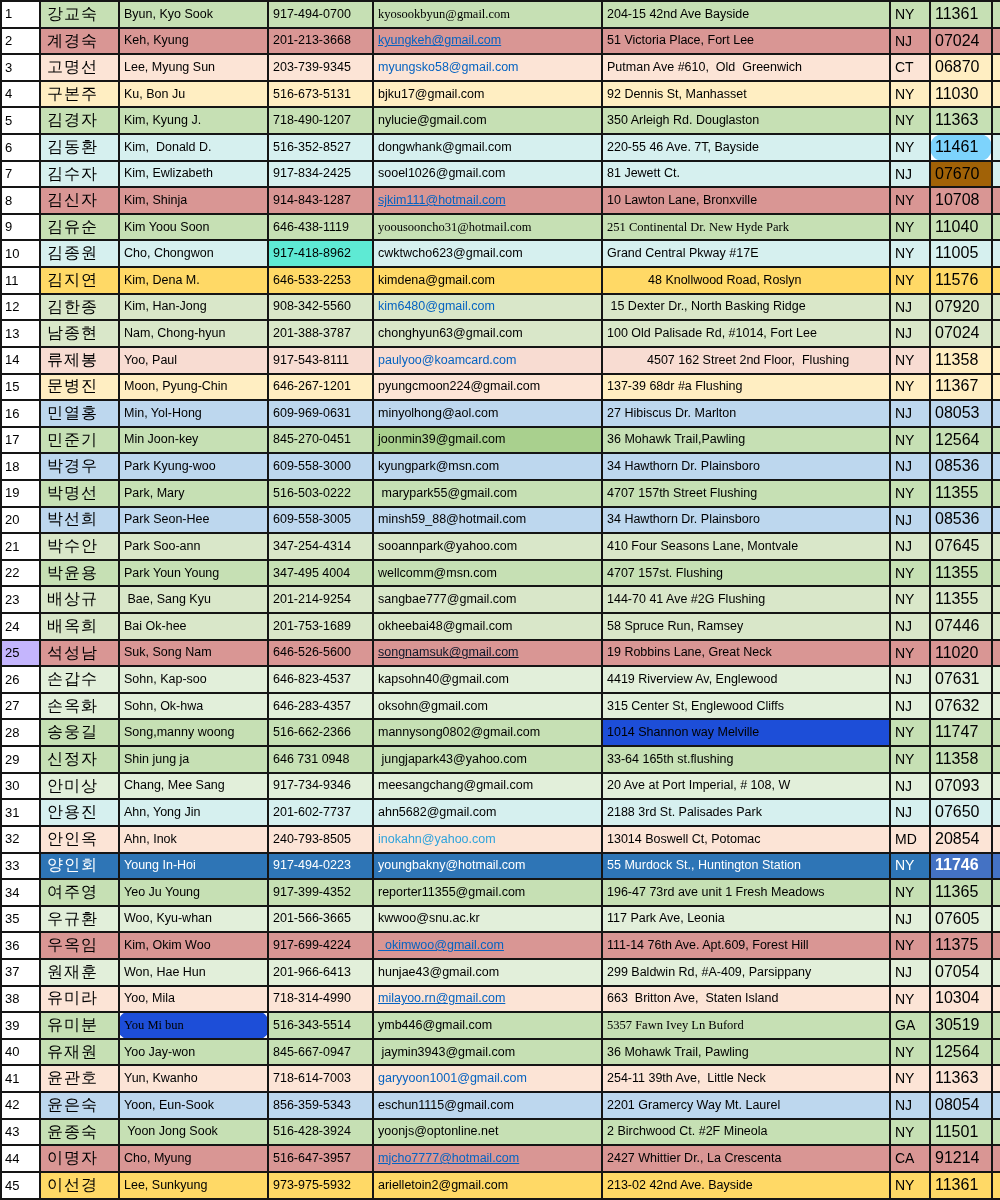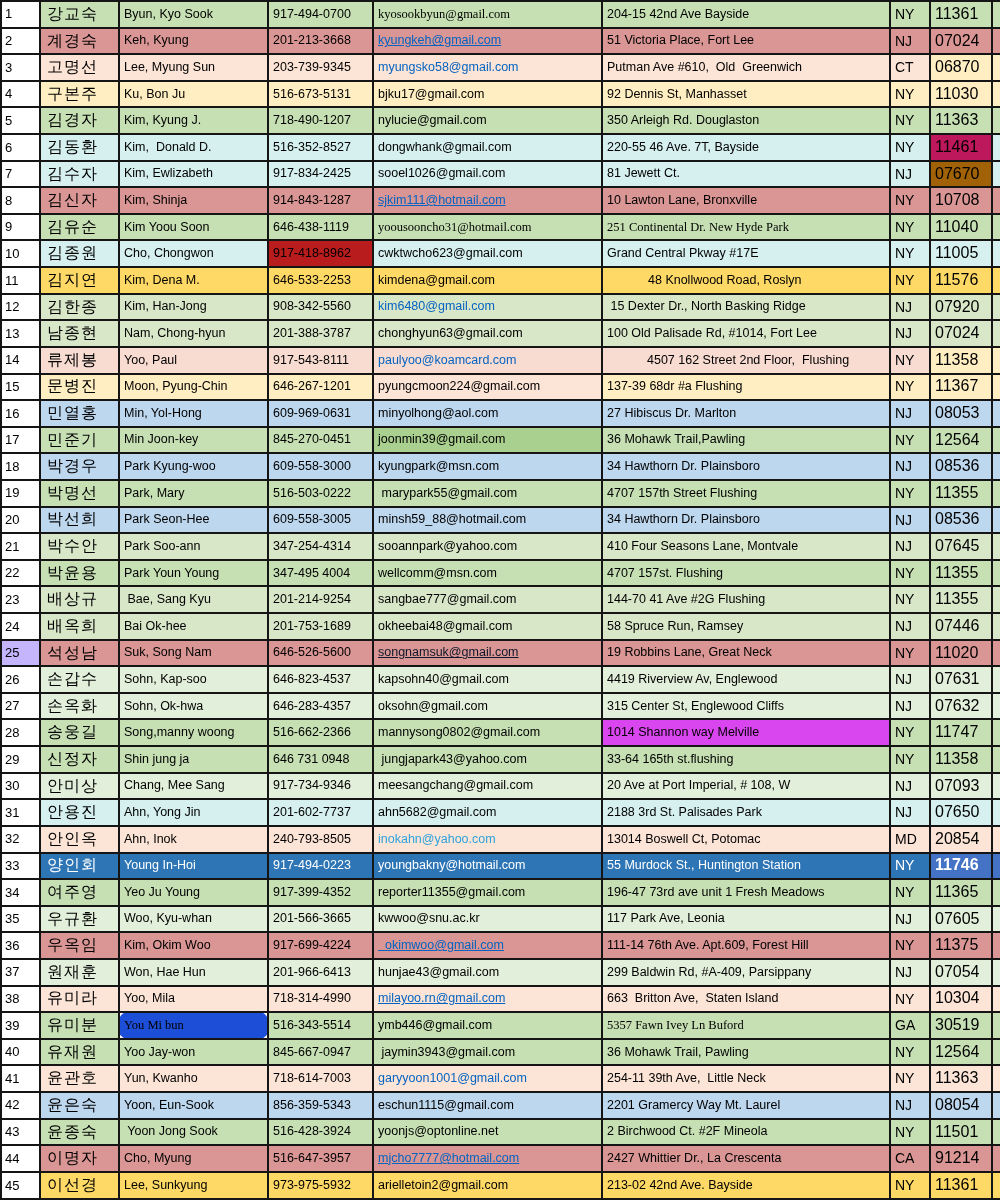--- a/index.html
+++ b/index.html
@@ -90,21 +90,21 @@
         <td class="edge" style="background-color: rgb(198, 224, 180);"></td>
       </tr>
       <tr>
         <td class="num" style="background-color: rgb(255, 255, 255);">6</td>
         <td class="kor" style="background-color: rgb(214, 240, 239);">김동환</td>
         <td class="name" style="background-color: rgb(214, 240, 239);">Kim,  Donald D.</td>
         <td class="phone" style="background-color: rgb(214, 240, 239);">516-352-8527</td>
         <td class="email" style="background-color: rgb(214, 240, 239);">dongwhank@gmail.com</td>
         <td class="addr" style="background-color: rgb(214, 240, 239);">220-55 46 Ave. 7T, Bayside</td>
         <td class="state" style="background-color: rgb(214, 240, 239);">NY</td>
-        <td class="zip" style="background-color: #be185d;">11461</td>
+        <td class="zip" style="background-color: #7dd3fc; border-radius: 13px;">11461</td>
         <td class="edge" style="background-color: rgb(214, 240, 239);"></td>
       </tr>
       <tr>
         <td class="num" style="background-color: rgb(255, 255, 255);">7</td>
         <td class="kor" style="background-color: rgb(214, 240, 239);">김수자</td>
         <td class="name" style="background-color: rgb(214, 240, 239);">Kim, Ewlizabeth</td>
         <td class="phone" style="background-color: rgb(214, 240, 239);">917-834-2425</td>
         <td class="email" style="background-color: rgb(214, 240, 239);">sooel1026@gmail.com</td>
         <td class="addr" style="background-color: rgb(214, 240, 239);">81 Jewett Ct.</td>
         <td class="state" style="background-color: rgb(214, 240, 239);">NJ</td>
@@ -130,21 +130,21 @@
         <td class="email serif" style="background-color: rgb(198, 224, 180);">yoousooncho31@hotmail.com</td>
         <td class="addr serif" style="background-color: rgb(198, 224, 180);">251 Continental Dr. New Hyde Park</td>
         <td class="state" style="background-color: rgb(198, 224, 180);">NY</td>
         <td class="zip" style="background-color: rgb(198, 224, 180);">11040</td>
         <td class="edge" style="background-color: rgb(198, 224, 180);"></td>
       </tr>
       <tr>
         <td class="num" style="background-color: rgb(255, 255, 255);">10</td>
         <td class="kor" style="background-color: rgb(214, 240, 239);">김종원</td>
         <td class="name" style="background-color: rgb(214, 240, 239);">Cho, Chongwon</td>
-        <td class="phone" style="background-color: #b91c1c;">917-418-8962</td>
+        <td class="phone" style="background-color: #5eead4;">917-418-8962</td>
         <td class="email" style="background-color: rgb(214, 240, 239);">cwktwcho623@gmail.com</td>
         <td class="addr" style="background-color: rgb(214, 240, 239);">Grand Central Pkway #17E</td>
         <td class="state" style="background-color: rgb(214, 240, 239);">NY</td>
         <td class="zip" style="background-color: rgb(214, 240, 239);">11005</td>
         <td class="edge" style="background-color: rgb(214, 240, 239);"></td>
       </tr>
       <tr>
         <td class="num" style="background-color: rgb(255, 255, 255);">11</td>
         <td class="kor" style="background-color: rgb(255, 217, 102);">김지연</td>
         <td class="name" style="background-color: rgb(255, 217, 102);">Kim, Dena M.</td>
@@ -330,21 +330,21 @@
         <td class="state" style="background-color: rgb(226, 239, 218);">NJ</td>
         <td class="zip" style="background-color: rgb(226, 239, 218);">07632</td>
         <td class="edge" style="background-color: rgb(226, 239, 218);"></td>
       </tr>
       <tr>
         <td class="num" style="background-color: rgb(255, 255, 255);">28</td>
         <td class="kor" style="background-color: rgb(198, 224, 180);">송웅길</td>
         <td class="name" style="background-color: rgb(198, 224, 180);">Song,manny woong</td>
         <td class="phone" style="background-color: rgb(198, 224, 180);">516-662-2366</td>
         <td class="email" style="background-color: rgb(198, 224, 180);">mannysong0802@gmail.com</td>
-        <td class="addr" style="background-color: #d946ef; margin-left: 43px;">1014 Shannon way Melville</td>
+        <td class="addr" style="background-color: #1d4ed8; margin-left: 43px;">1014 Shannon way Melville</td>
         <td class="state" style="background-color: rgb(198, 224, 180);">NY</td>
         <td class="zip" style="background-color: rgb(198, 224, 180);">11747</td>
         <td class="edge" style="background-color: rgb(198, 224, 180);"></td>
       </tr>
       <tr>
         <td class="num" style="background-color: rgb(255, 255, 255);">29</td>
         <td class="kor" style="background-color: rgb(198, 224, 180);">신정자</td>
         <td class="name" style="background-color: rgb(198, 224, 180);">Shin jung ja</td>
         <td class="phone" style="background-color: rgb(198, 224, 180);">646 731 0948</td>
         <td class="email" style="background-color: rgb(198, 224, 180);"> jungjapark43@yahoo.com</td>

